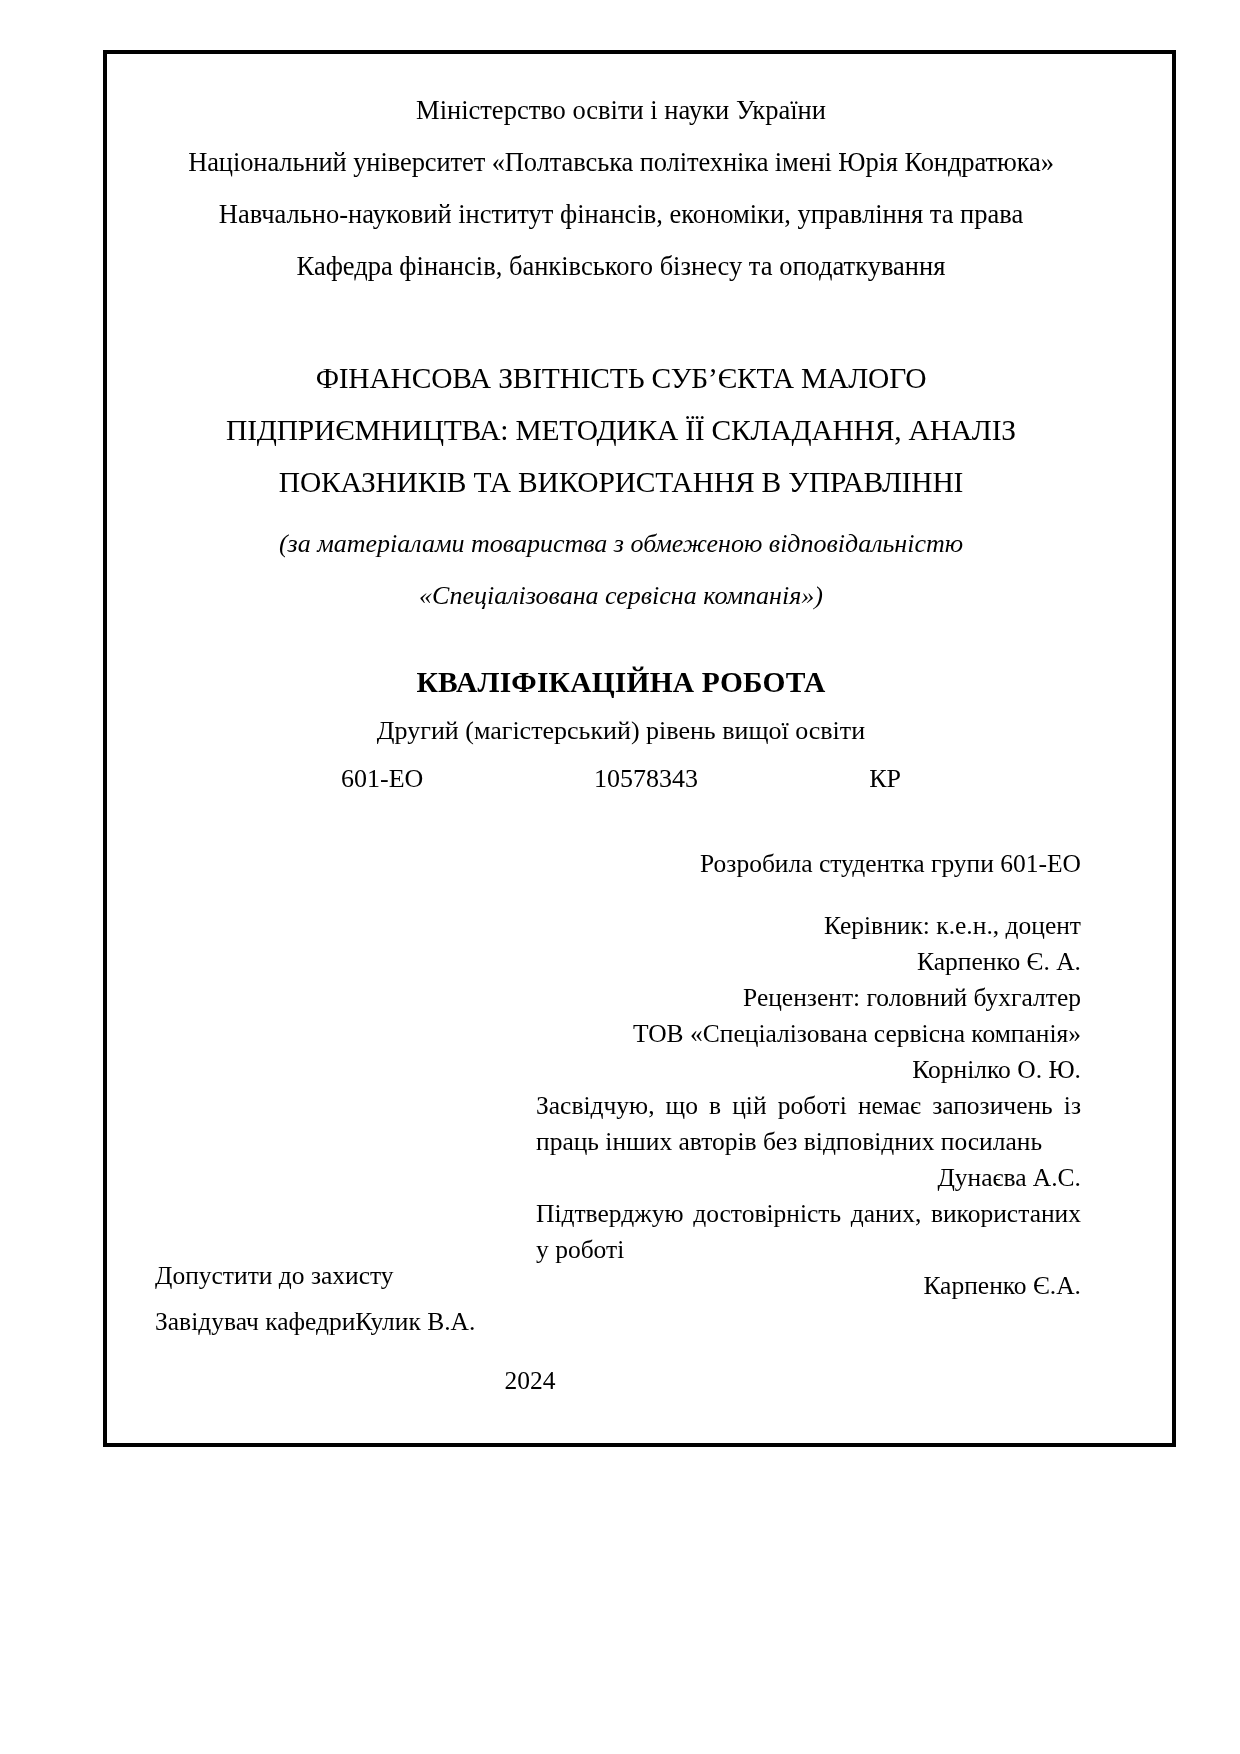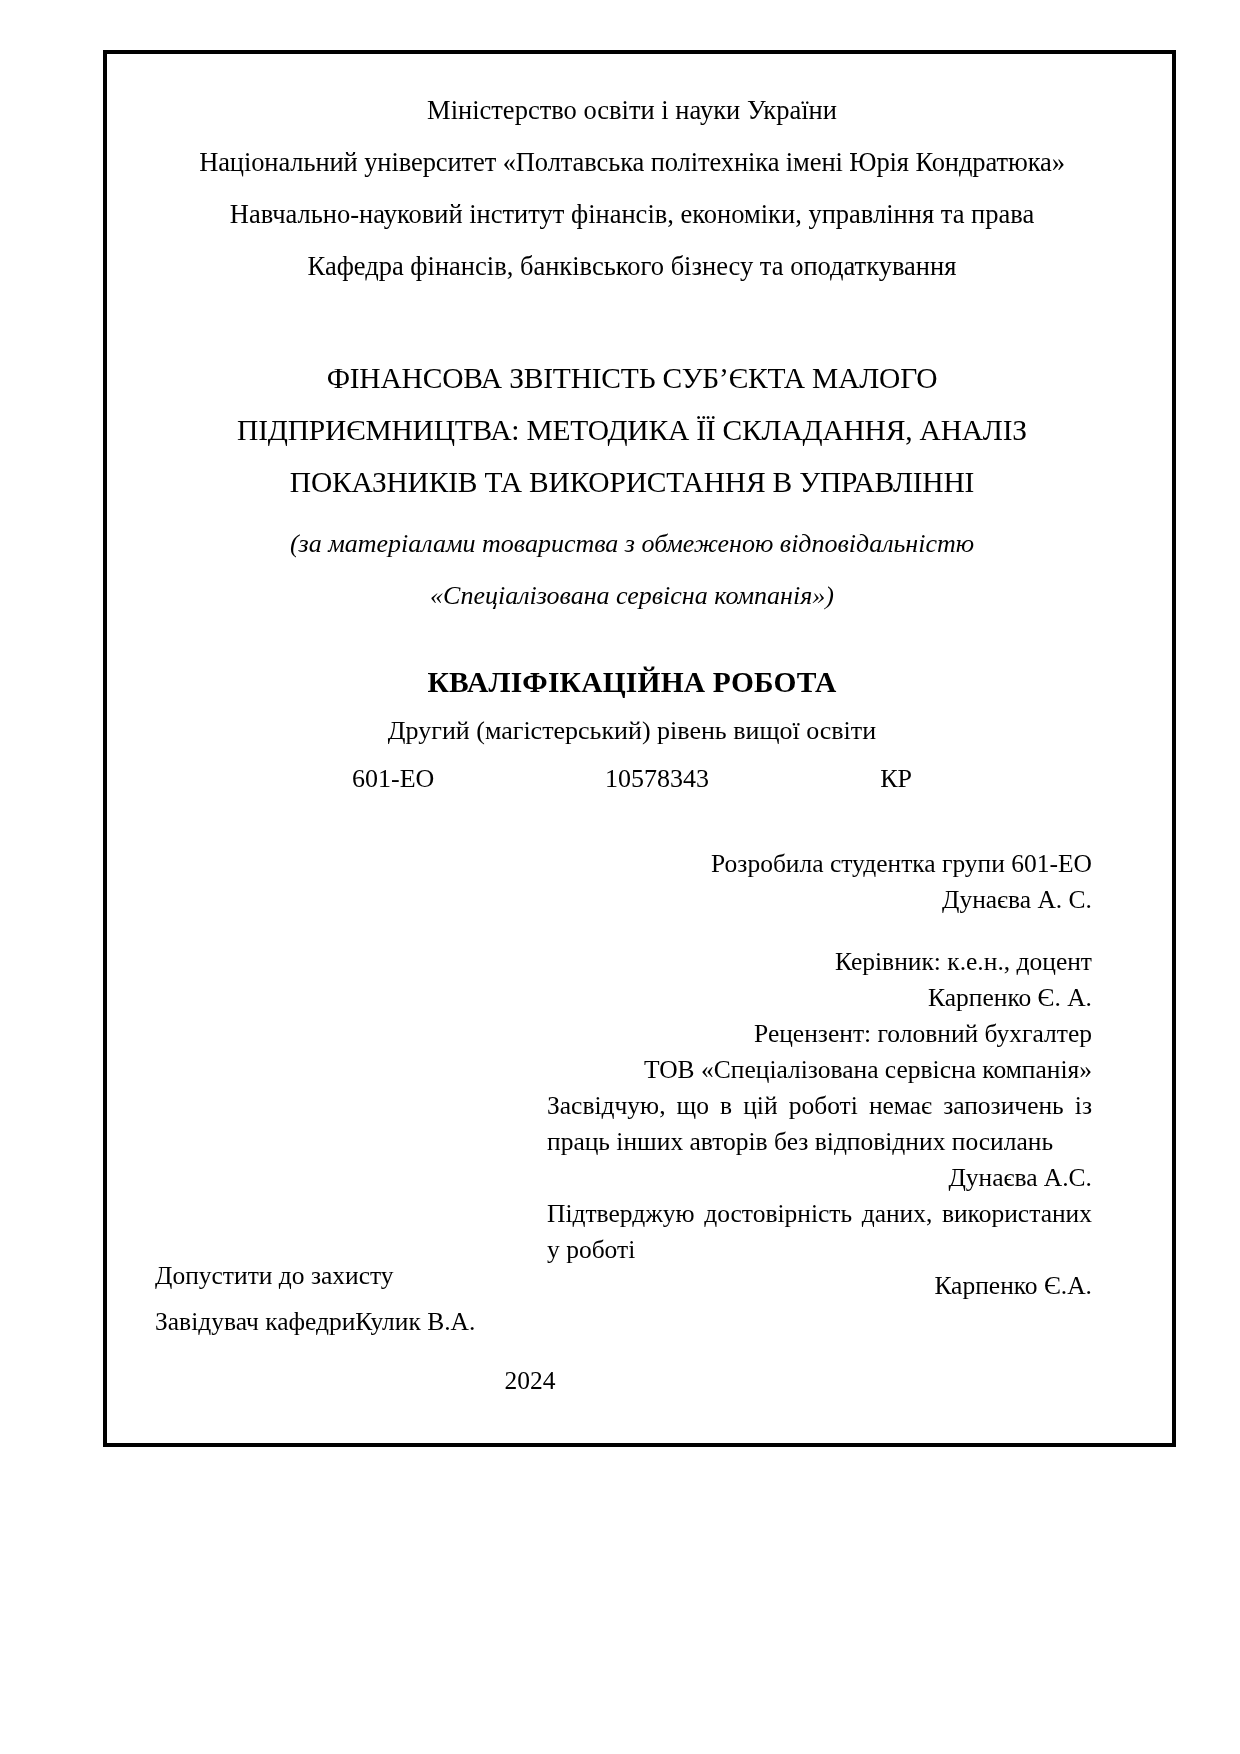--- a/index.html
+++ b/index.html
@@ -27,21 +27,21 @@
     position: absolute;
     left: 103px;
     top: 50px;
     width: 1073px;
     height: 1397px;
     border: 4px solid #000000;
     box-sizing: border-box;
   }
   .content {
     position: absolute;
-    left: 172px;
+    left: 161px;
     top: 60px;
     width: 920px;
     box-sizing: border-box;
   }
 
   
   .org-block {
     text-align: center;
     padding-top: 24px;
   }
@@ -187,29 +187,29 @@
       <div class="qual-level">Другий (магістерський) рівень вищої освіти</div>
       <div class="code-row">
         <span class="code-group">601-ЕО</span>
         <span class="code-number">10578343</span>
         <span class="code-type">КР</span>
       </div>
     </div>
 
     <div class="sig-block">
       <div class="sig-left">Розробила студентка групи 601-ЕО</div>
-      <div class="sig-right">Дунаєва А. С.</div>
 
       <div class="sig-gap"></div>
 
       <div class="sig-left">Керівник: к.е.н., доцент</div>
       <div class="sig-right">Карпенко Є. А.</div>
 
       <div class="sig-left">Рецензент: головний бухгалтер</div>
       <div class="sig-left">ТОВ «Спеціалізована сервісна компанія»</div>
+      <div class="sig-right">Корнілко О. Ю.</div>
 
       <div class="declaration">Засвідчую, що в цій роботі немає  запозичень із праць інших авторів без відповідних посилань</div>
       <div class="sig-right">Дунаєва А.С.</div>
 
       <div class="declaration-2">Підтверджую достовірність даних, використаних у роботі</div>
       <div class="sig-right">Карпенко Є.А.</div>
     </div>
 
   </div>
 

